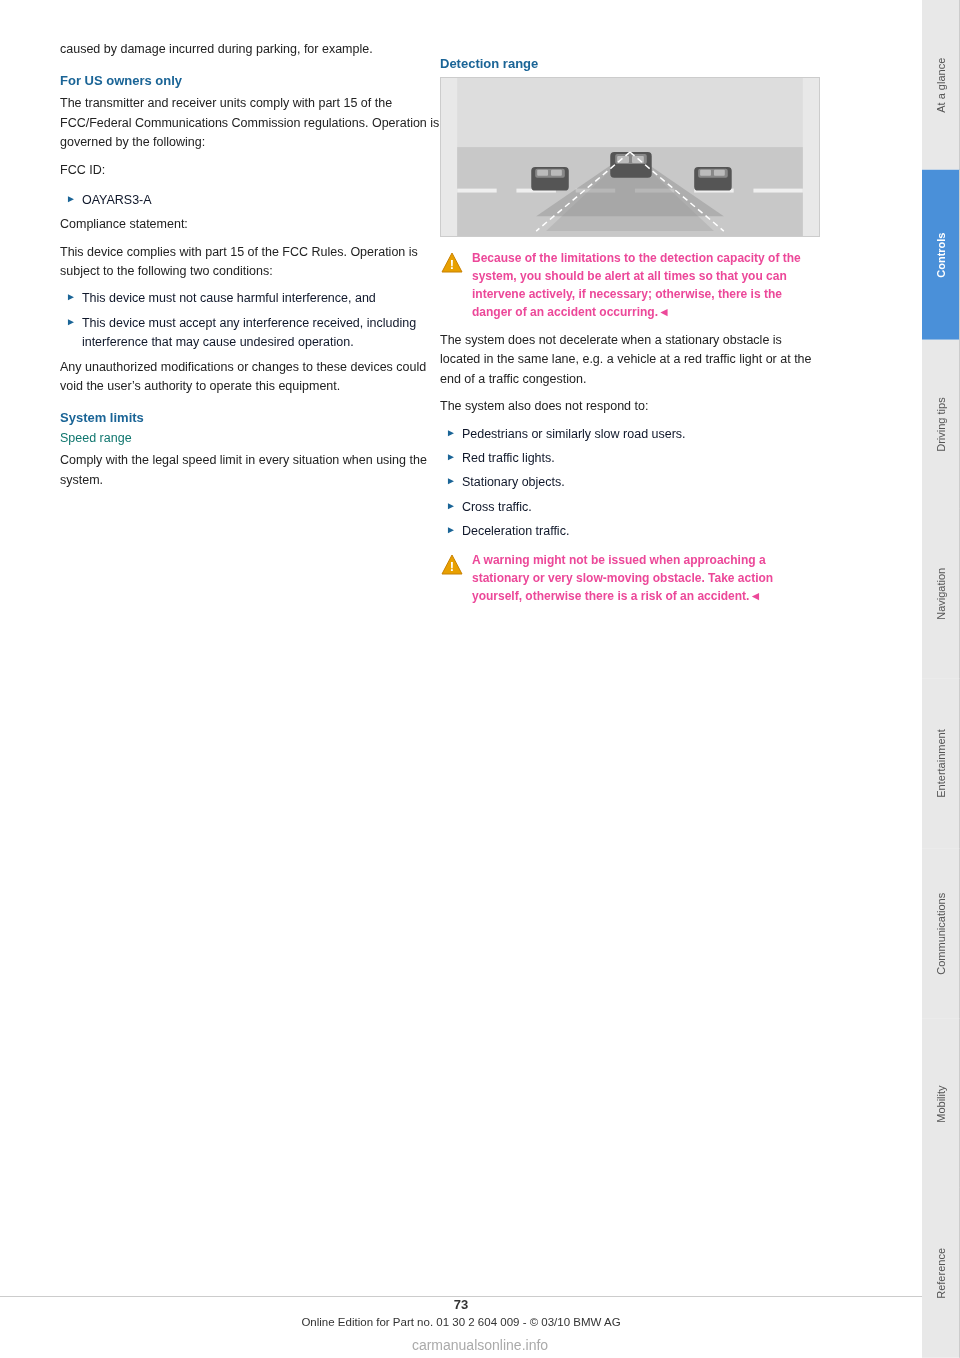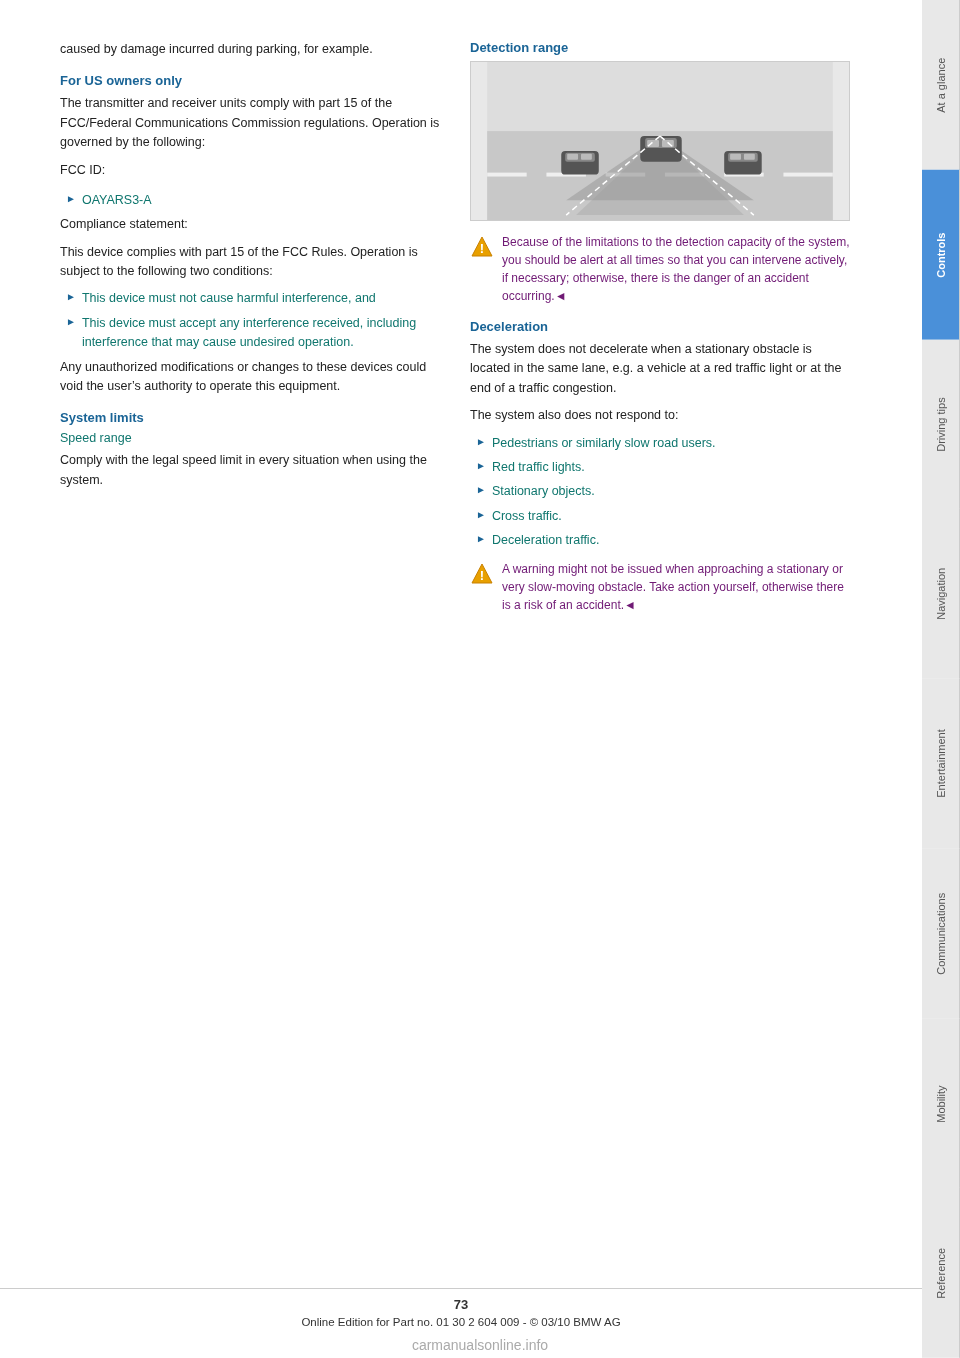--- a/index.html
+++ b/index.html
@@ -59,21 +59,20 @@
       background: #e8e8e8;
       color: #555;
     }
 
     
     .main-content {
       flex: 1;
       padding: 40px 50px 60px 60px;
       margin-right: 38px;
       display: flex;
-      gap: 30px;
     }
 
     
     .left-column {
       flex: 1;
       max-width: 380px;
     }
 
     
     .right-column {
@@ -83,21 +82,21 @@
 
     .section-heading {
       color: #1a6496;
       font-weight: bold;
       font-size: 13px;
       margin-bottom: 6px;
       margin-top: 14px;
     }
 
     .section-heading.first {
-      margin-top: 0;
+      margin-top: 16px;
     }
 
     p {
       font-size: 12.5px;
       line-height: 1.55;
       margin-bottom: 8px;
       color: #222;
     }
 
     .bullet-item {
@@ -111,21 +110,21 @@
       color: #1a6496;
       font-size: 10px;
       margin-right: 6px;
       margin-top: 2px;
       flex-shrink: 0;
     }
 
     .bullet-text {
       font-size: 12.5px;
       line-height: 1.55;
-      color: #0f766e;
+      color: #0f172a;
     }
 
     
     .warning-box {
       display: flex;
       align-items: flex-start;
       background: #fff;
       border: none;
       margin: 10px 0;
       gap: 8px;
@@ -134,22 +133,23 @@
     .warning-icon {
       width: 24px;
       height: 24px;
       flex-shrink: 0;
       margin-top: 2px;
     }
 
     .warning-text {
       font-size: 12px;
       line-height: 1.5;
-      color: #701a75;
-      flex: 1;
+      color: #ec4899;
+      flex: 1;
+      font-weight: bold;
     }
 
     
     .detection-image {
       width: 100%;
       height: 160px;
       background: #e8e8e8;
       border: 1px solid #ccc;
       margin-bottom: 12px;
       position: relative;
@@ -168,21 +168,20 @@
     
     .footer {
       position: absolute;
       bottom: 30px;
       left: 0;
       right: 38px;
       text-align: center;
       font-size: 11.5px;
       color: #333;
       border-top: 1px solid #ccc;
-      padding-top: 8px;
     }
 
     .page-number {
       font-size: 13px;
       font-weight: bold;
       display: block;
       margin-bottom: 4px;
     }
 
     
@@ -301,21 +300,20 @@
 
 
       <div class="warning-box">
         <svg class="warning-icon" viewBox="0 0 24 24" xmlns="http://www.w3.org/2000/svg">
           <polygon points="12,2 22,21 2,21" fill="#e8a000" stroke="#c88000" stroke-width="1"></polygon>
           <text x="12" y="18" text-anchor="middle" font-size="13" font-weight="bold" fill="white">!</text>
         </svg>
         <span class="warning-text">Because of the limitations to the detection capacity of the system, you should be alert at all times so that you can intervene actively, if necessary; otherwise, there is the danger of an accident occurring.◄</span>
       </div>
 
-      <div class="section-heading">Deceleration</div>
 
       <p>The system does not decelerate when a stationary obstacle is located in the same lane, e.g. a vehicle at a red traffic light or at the end of a traffic congestion.</p>
       <p>The system also does not respond to:</p>
 
       <div class="bullet-item">
         <span class="bullet-arrow">►</span>
         <span class="bullet-text">Pedestrians or similarly slow road users.</span>
       </div>
       <div class="bullet-item">
         <span class="bullet-arrow">►</span>

